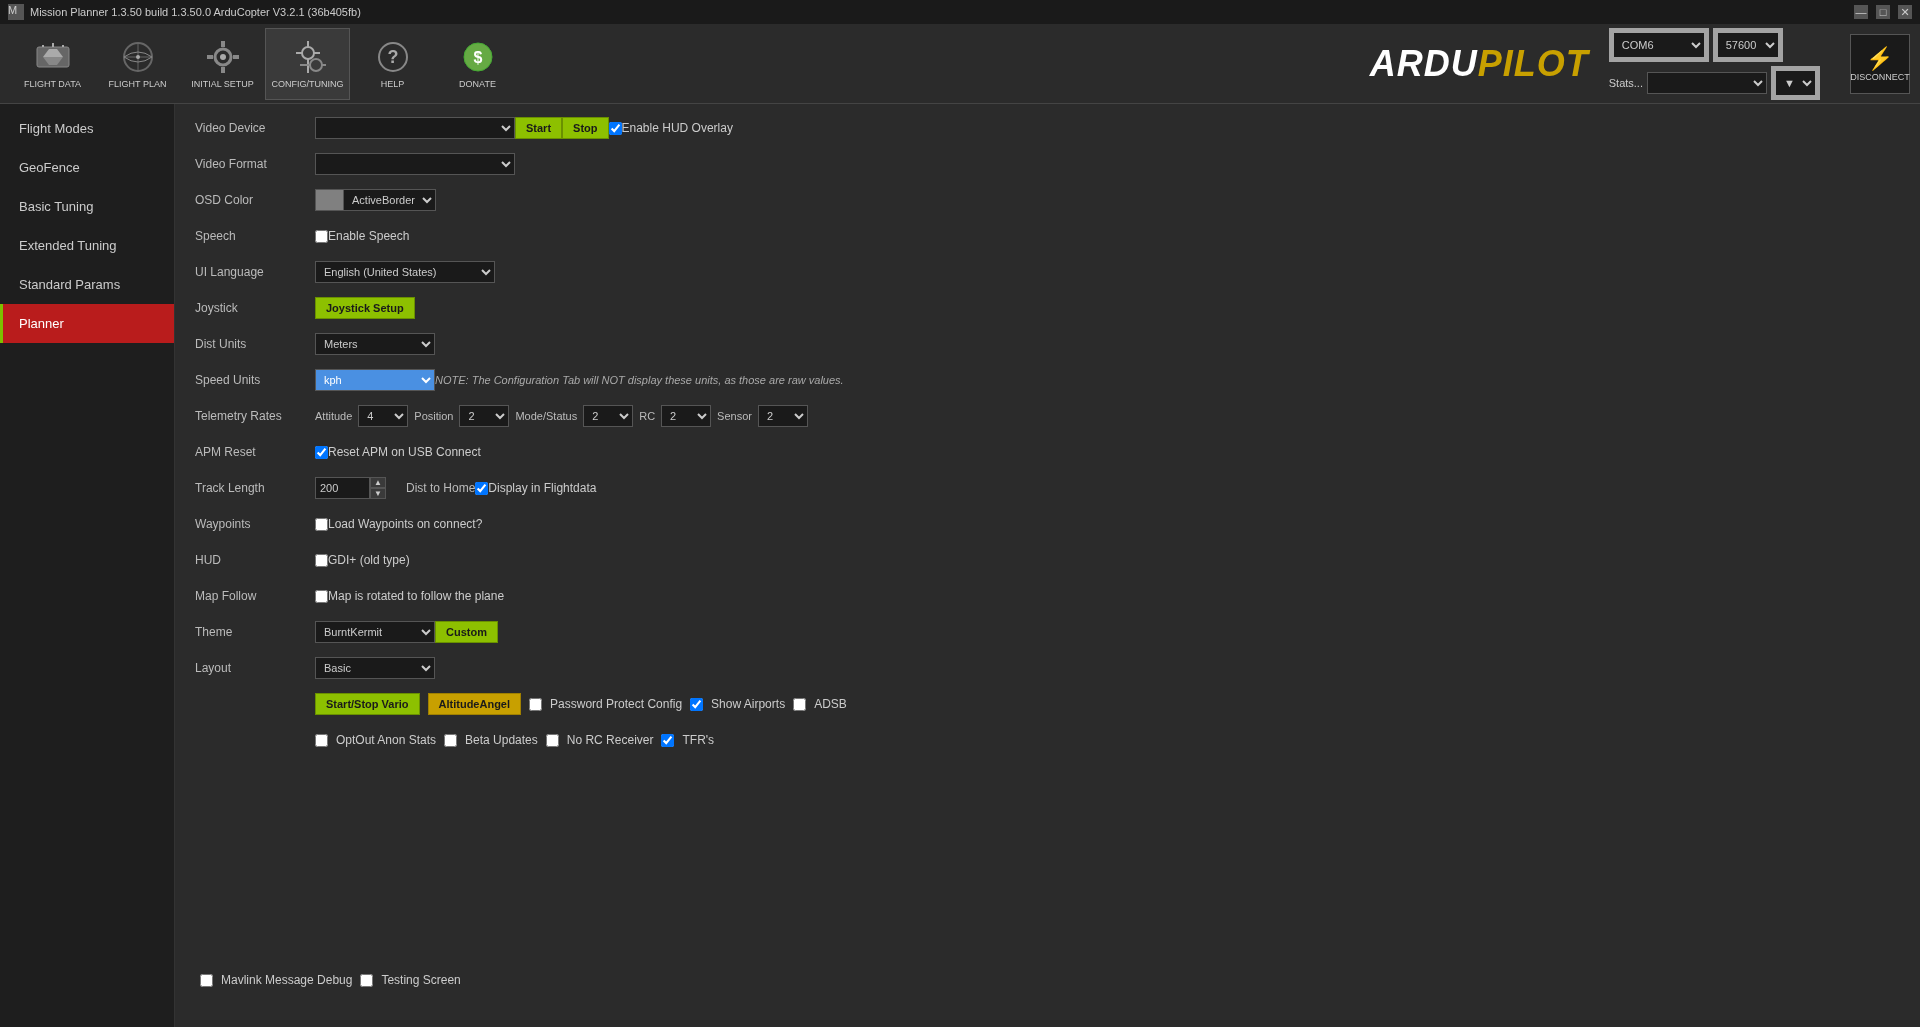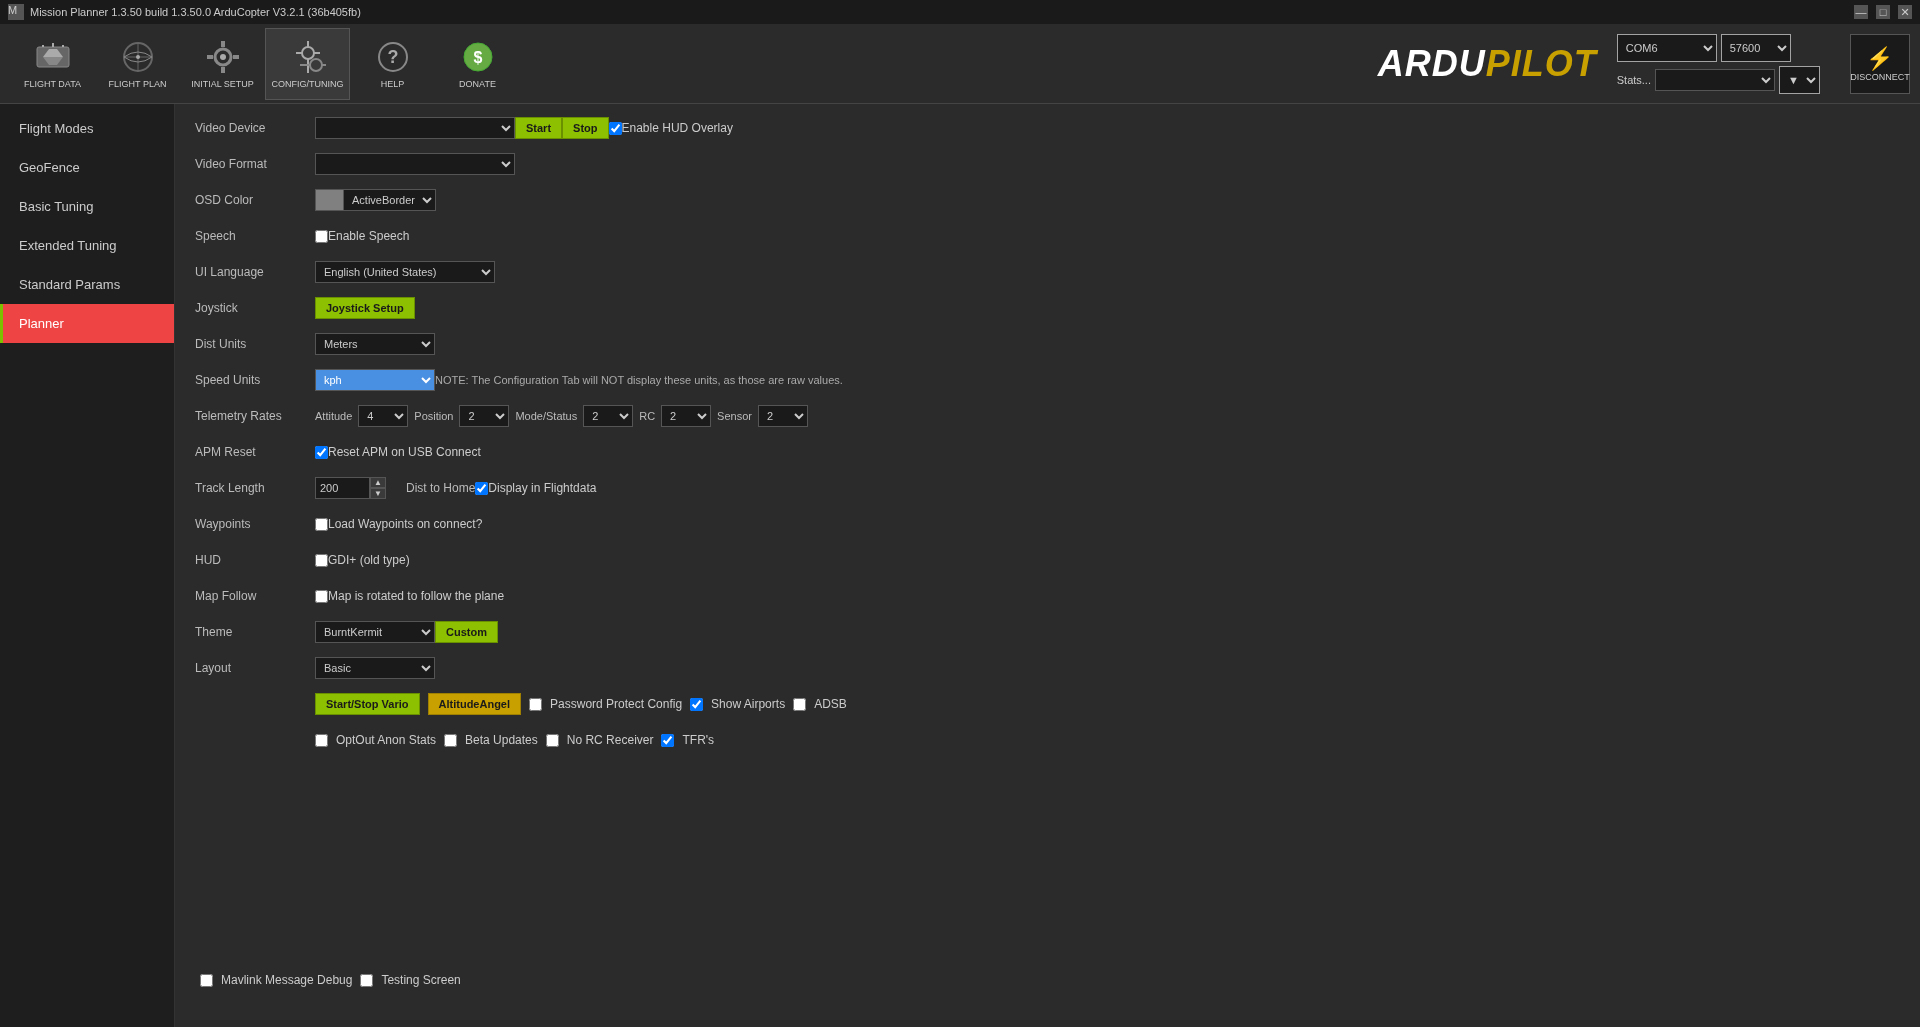--- a/index.html
+++ b/index.html
@@ -112,25 +112,25 @@
       gap: 4px;
       min-width: 200px;
     }
     .conn-row {
       display: flex;
       gap: 4px;
       align-items: center;
     }
     .conn-select {
       background: #1a1a1a;
-      border: 1px solid #a3a3a3;
+      border: 5px solid #a3a3a3;
       color: #ccc;
       padding: 2px 4px;
       font-size: 11px;
-      height: 28px;
+      height: 34px;
       cursor: pointer;
     }
     #disconnect-btn {
       width: 60px;
       height: 60px;
       background: #1a1a1a;
       border: 1px solid #555;
       color: #ccc;
       font-size: 9px;
       cursor: pointer;
@@ -156,21 +156,21 @@
     }
     .sidebar-item {
       padding: 12px 16px;
       cursor: pointer;
       color: #ccc;
       font-size: 13px;
       font-weight: 500;
       border-left: 3px solid transparent;
     }
     .sidebar-item.active {
-      background: #ef4444;
+      background: #b91c1c;
       color: #fff;
       border-left: 3px solid #7dc000;
     }
 
     
     #content {
       flex: 1;
       background: #2b2b2b;
       padding: 10px 20px;
       overflow-y: auto;
@@ -266,20 +266,21 @@
       width: 16px;
       cursor: pointer;
       padding: 0;
       line-height: 1;
     }
 
     
     .note-text {
       color: #aaa;
       font-size: 11px;
+      font-style: italic;
     }
 
     
     .telemetry-group {
       display: flex;
       align-items: center;
       gap: 6px;
     }
     .tel-label {
       color: #bbb;

